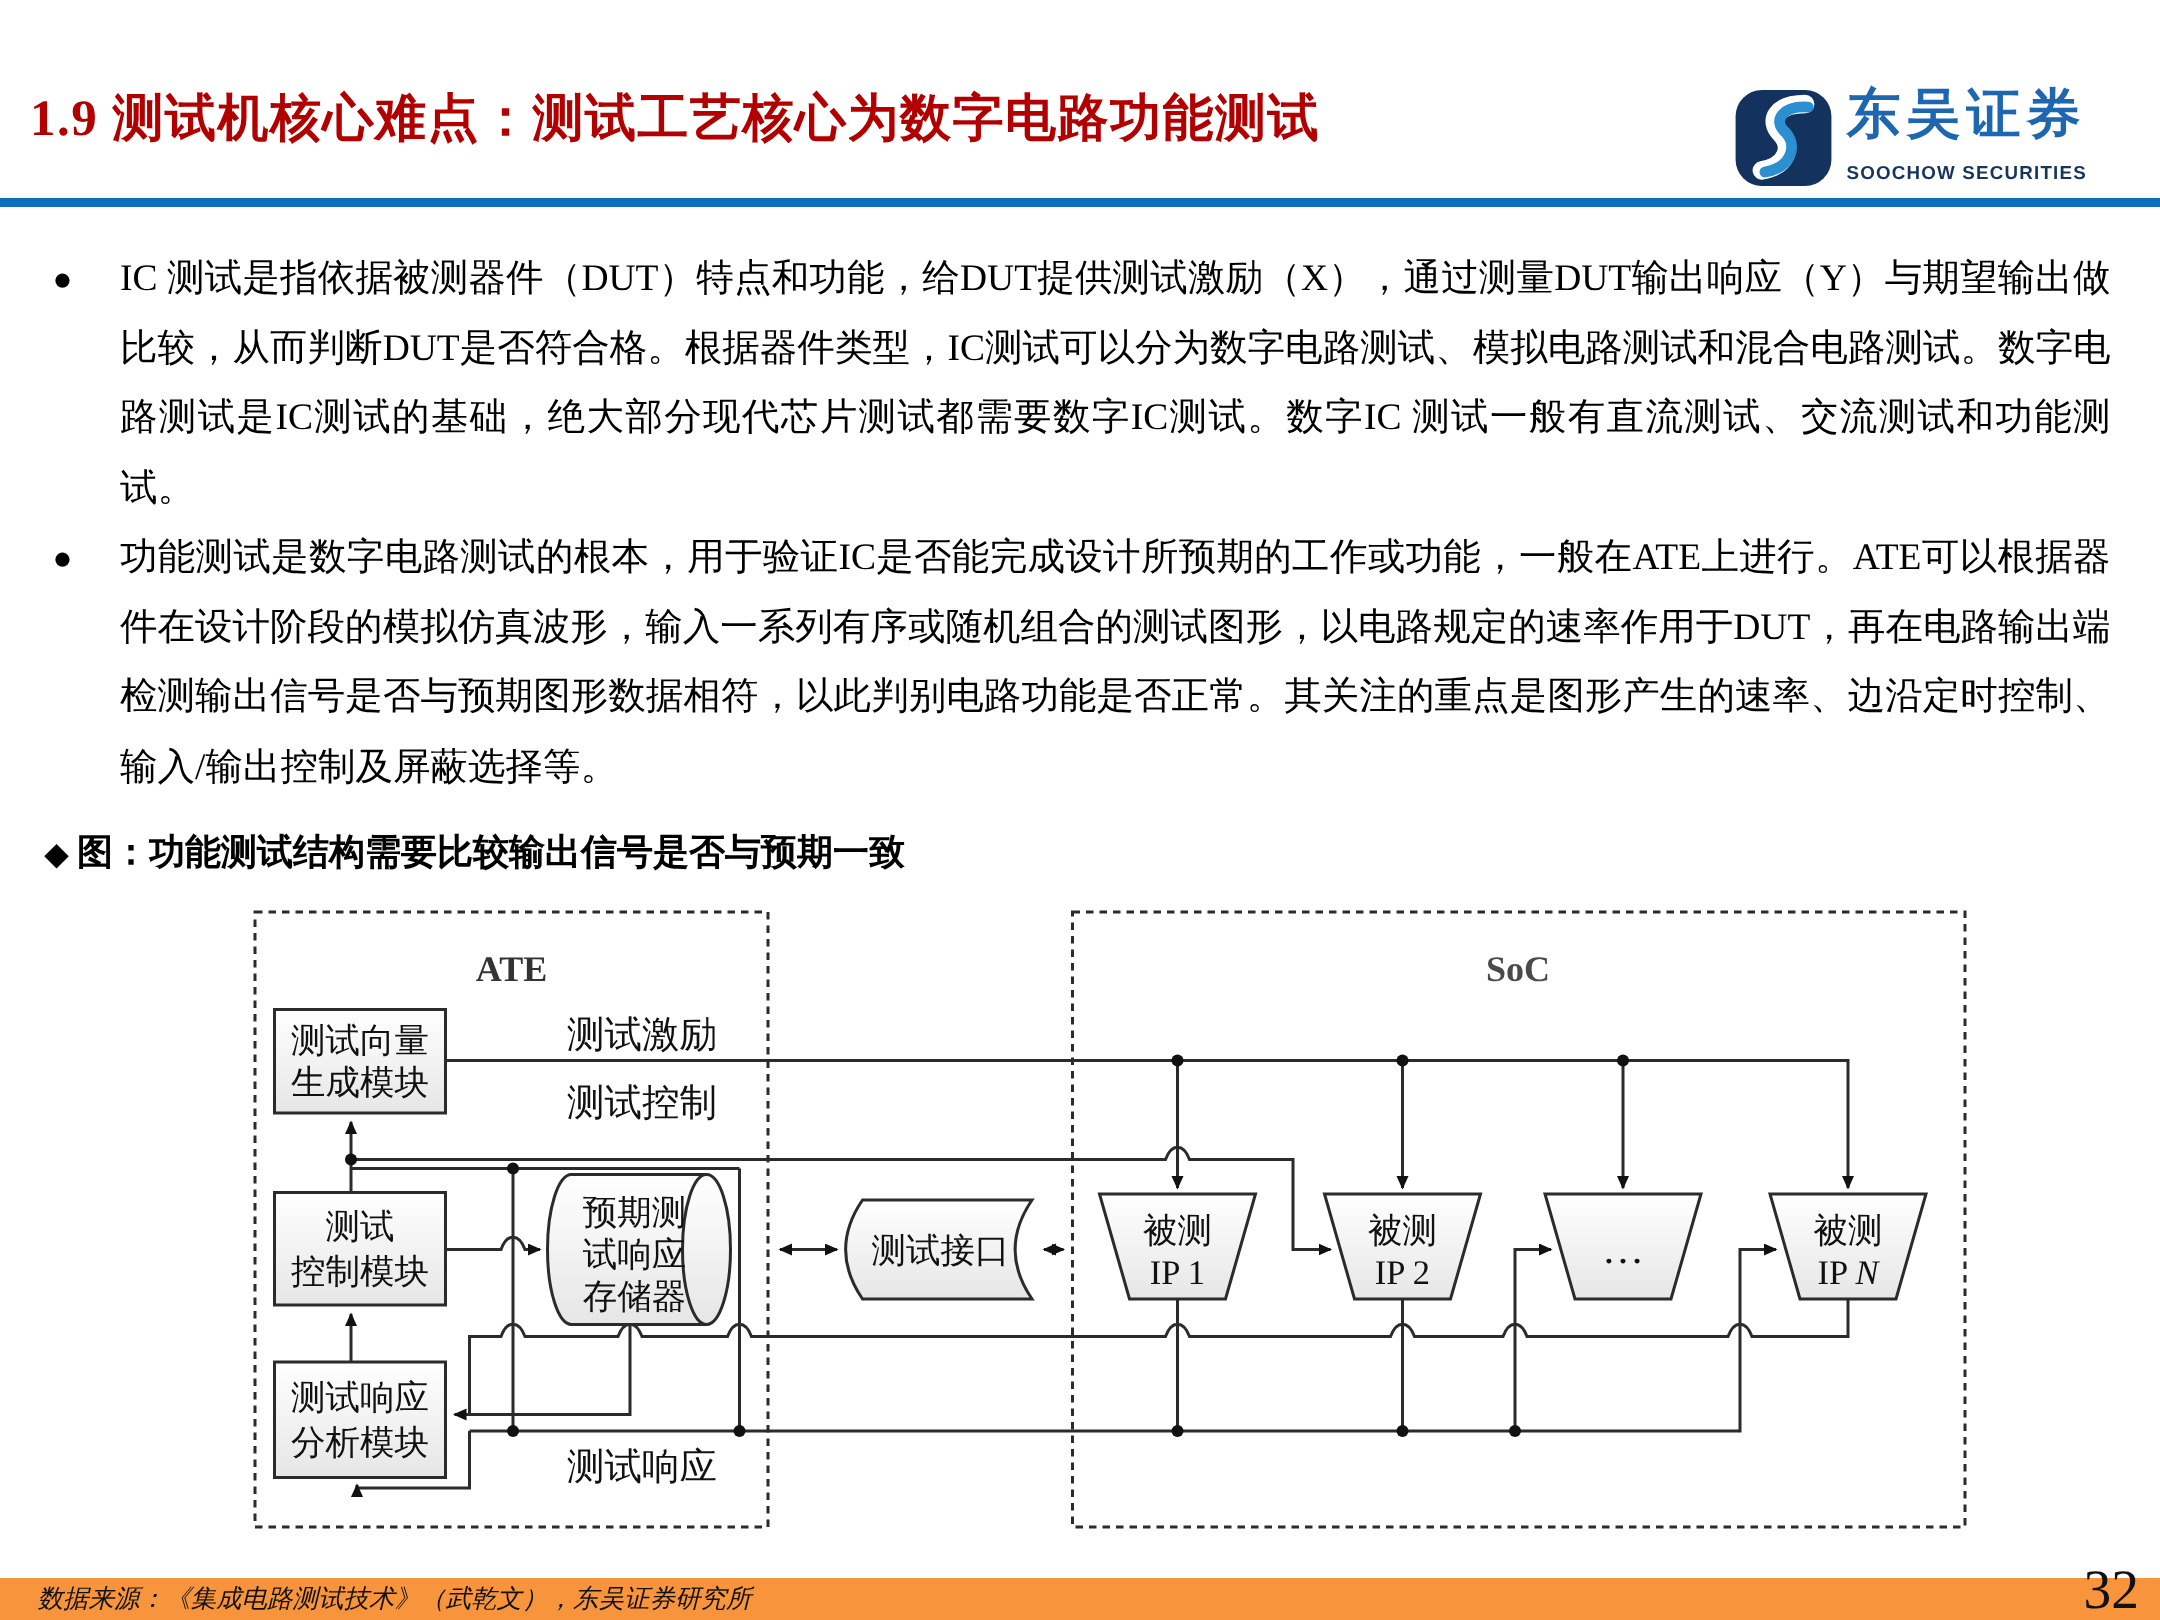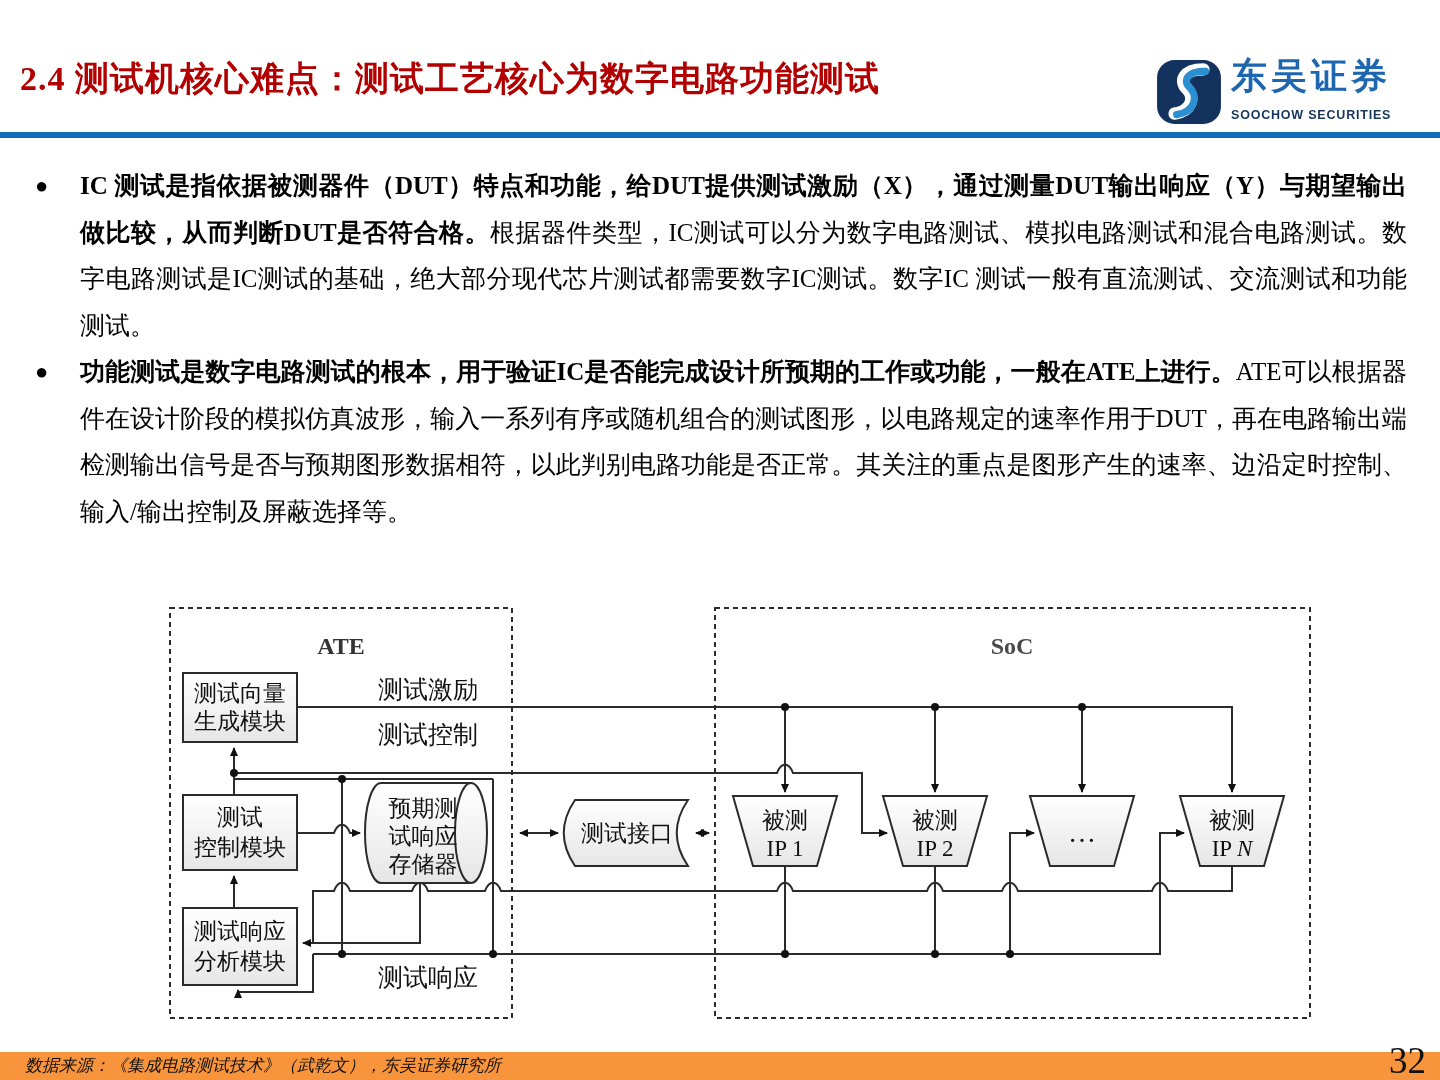--- a/index.html
+++ b/index.html
@@ -17,21 +17,21 @@
   .logo { position:absolute; left:1155px; top:58px; display:flex; align-items:flex-start; }
   .logo-text { margin-left:8px; }
   .logo-cn { font-size:36px; font-weight:bold; color:#1e66b0; letter-spacing:4px; line-height:1; font-family:"Liberation Serif", serif; }
   .logo-en { font-size:12.5px; font-weight:bold; color:#16355c; letter-spacing:0.8px; margin-top:14px; font-family:"Liberation Sans", sans-serif; }
   .divider { position:absolute; left:0; top:132px; width:1440px; height:6px; background:#0e6eb8; }
   
   .content { position:absolute; left:35px; top:163px; width:1372px; }
   .bullet { position:relative; padding-left:45px; text-align:justify;
             font-size:25px; line-height:46.5px; color:#000; }
   .bullet .marker { position:absolute; left:0; top:0; font-size:22px; }
-  .bullet .b { font-weight:bold; }
+  .bullet .b { font-weight:normal; }
   .caption { position:absolute; left:30px; top:552px; font-size:24px; font-weight:bold; color:#000; }
   .caption .cap-marker { font-size:20px; margin-right:6px; }
   
   .diagram { position:absolute; left:165px; top:602px;text-decoration:underline; }
   .diagram svg { display:block; }
   .stroke { stroke:#2b2b2b; stroke-width:2; fill:none; }
   .dashed { stroke:#2b2b2b; stroke-width:2; fill:none; stroke-dasharray:5 4; }
   .shape  { stroke:#2b2b2b; stroke-width:2; }
   .dot { fill:#111; stroke:none; }
   .dtext  { font:23px "Liberation Serif", serif; fill:#111; text-anchor:middle; }
@@ -48,21 +48,21 @@
   .page-number {
     position:absolute; right:14px; bottom:-2px; font-size:37px; color:#111;
     font-family:"Liberation Serif", serif;
   }
 </style>
 </head>
 <body>
 
 <div class="slide">
 
-  <div class="page-title">2.4 测试机核心难点：测试工艺核心为数字电路功能测试</div>
+  <div class="page-title">1.9 测试机核心难点：测试工艺核心为数字电路功能测试</div>
 
   <div class="logo">
     <svg width="68" height="68" viewBox="0 0 66 66">
       <rect x="2" y="2" width="62" height="62" rx="17" fill="#14325e"></rect>
       <path d="M47,11 C28,11 23,22 31,30 C39,38 36,51 19,54" stroke="#ffffff" stroke-width="12" fill="none" stroke-linecap="round"></path>
       <path d="M49,13 C32,12 26,22 34,29 C42,37 39,52 21,55" stroke="#2b8fd0" stroke-width="7" fill="none" stroke-linecap="round"></path>
     </svg>
     <div class="logo-text">
       <div class="logo-cn">东吴证券</div>
       <div class="logo-en">SOOCHOW SECURITIES</div>
@@ -73,20 +73,23 @@
 
   <div class="content">
     <div class="bullet">
       <span class="marker">●</span><span class="b">IC 测试是指依据被测器件（DUT）特点和功能，给DUT提供测试激励（X），通过测量DUT输出响应（Y）与期望输出做比较，从而判断DUT是否符合格。</span><span>根据器件类型，IC测试可以分为数字电路测试、模拟电路测试和混合电路测试。数字电路测试是IC测试的基础，绝大部分现代芯片测试都需要数字IC测试。数字IC 测试一般有直流测试、交流测试和功能测试。</span>
     </div>
     <div class="bullet">
       <span class="marker">●</span><span class="b">功能测试是数字电路测试的根本，用于验证IC是否能完成设计所预期的工作或功能，一般在ATE上进行。</span><span>ATE可以根据器件在设计阶段的模拟仿真波形，输入一系列有序或随机组合的测试图形，以电路规定的速率作用于DUT，再在电路输出端检测输出信号是否与预期图形数据相符，以此判别电路功能是否正常。其关注的重点是图形产生的速率、边沿定时控制、输入/输出控制及屏蔽选择等。</span>
     </div>
   </div>
 
+  <div class="caption">
+    <span class="cap-marker">◆</span><span>图：</span><span>功能测试结构需要比较输出信号是否与预期一致</span>
+  </div>
 
   <div class="diagram">
     <svg width="1150" height="420" viewBox="0 0 1150 420">
       <defs>
         <marker id="ah" markerWidth="11" markerHeight="9" refX="8" refY="4" orient="auto-start-reverse" markerUnits="userSpaceOnUse">
           <path d="M0,0 L9,4 L0,8 Z" fill="#111"></path>
         </marker>
         <linearGradient id="gBox" x1="0" y1="0" x2="0" y2="1">
           <stop offset="0" stop-color="#ffffff"></stop>
             <stop offset="1" stop-color="#e6e6e6"></stop>

